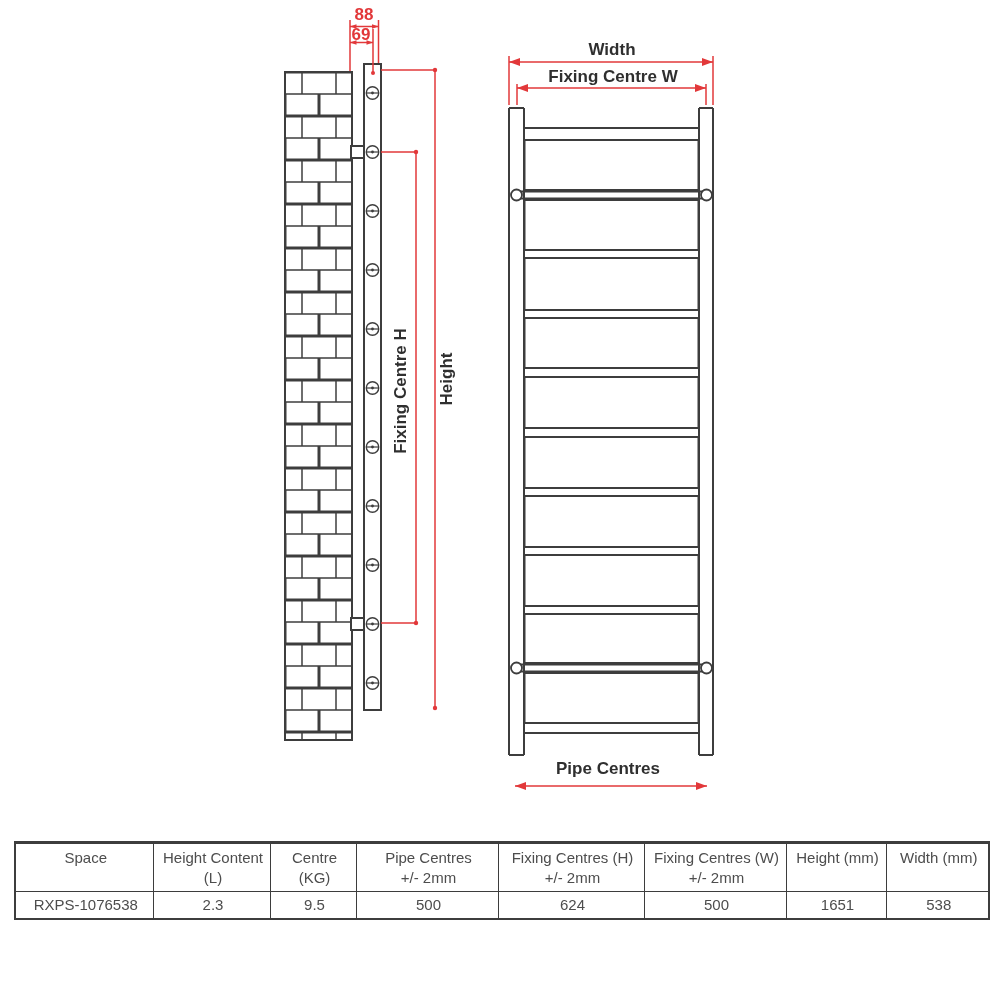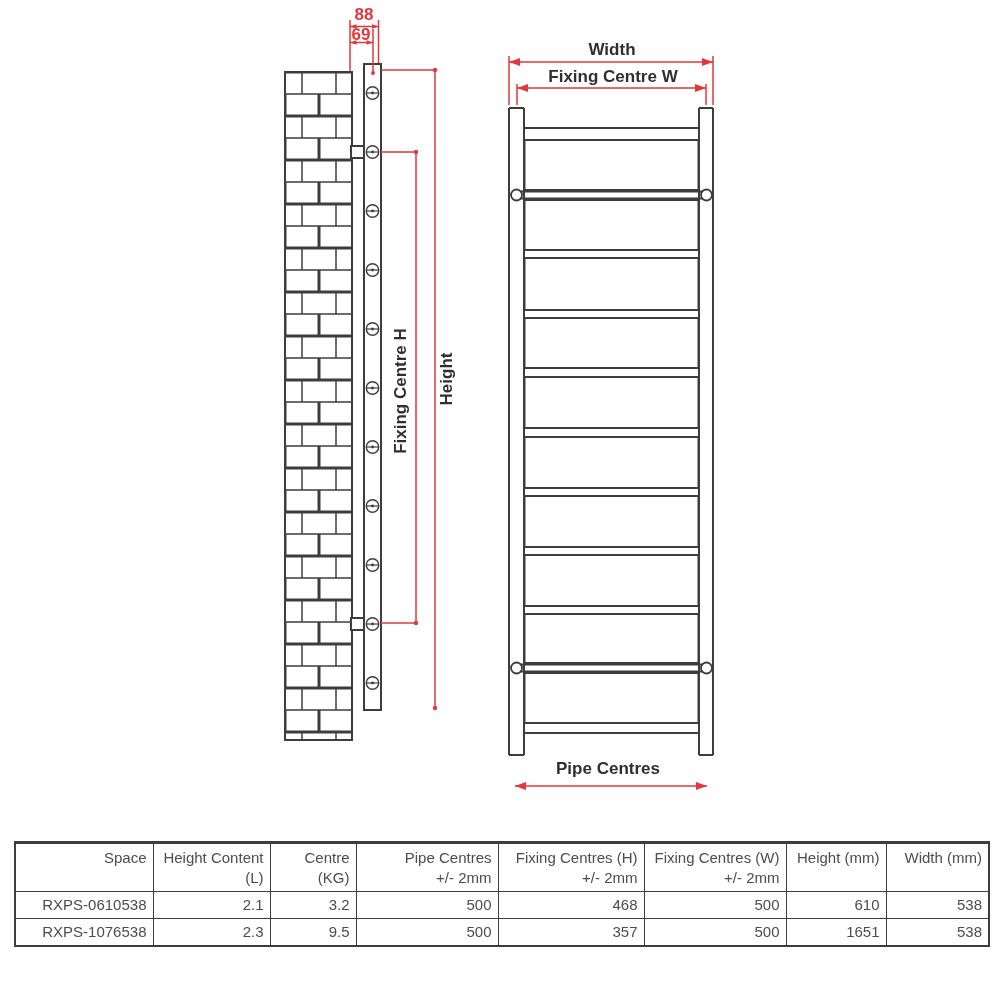--- a/index.html
+++ b/index.html
@@ -23,21 +23,21 @@
     border-collapse: collapse;
     table-layout: fixed;
     font-size: 15px;
     color: #4d4d4d;
     background: #ffffff;
     border: 2px solid #3d3d3d;
     border-top-width: 3px;
   }
   table.spec th, table.spec td {
     border: 1.5px solid #3d3d3d;
-    text-align: right;
+    text-align: center;
     font-weight: normal;
     vertical-align: top;
     padding: 4px 6px 4px 9px;
     overflow: hidden;
   }
   table.spec th { white-space: pre-line; height: 46px; line-height: 1.3; }
   table.spec td { height: 26px; line-height: 1.2; }
 </style>
 </head>
 <body>
@@ -200,34 +200,24 @@
         <th>Fixing Centres (H)
 +/- 2mm</th>
         <th>Fixing Centres (W)
 +/- 2mm</th>
         <th>Height (mm)</th>
         <th>Width (mm)</th>
       </tr>
     </thead>
     <tbody>
       <tr>
-        <td>RXPS-0610538</td>
-        <td>2.1</td>
-        <td>3.2</td>
-        <td>500</td>
-        <td>468</td>
-        <td>500</td>
-        <td>610</td>
-        <td>538</td>
-      </tr>
-      <tr>
         <td>RXPS-1076538</td>
         <td>2.3</td>
         <td>9.5</td>
         <td>500</td>
-        <td>357</td>
+        <td>624</td>
         <td>500</td>
         <td>1651</td>
         <td>538</td>
       </tr>
     </tbody>
   </table>
 </div>
 
 </body></html>

